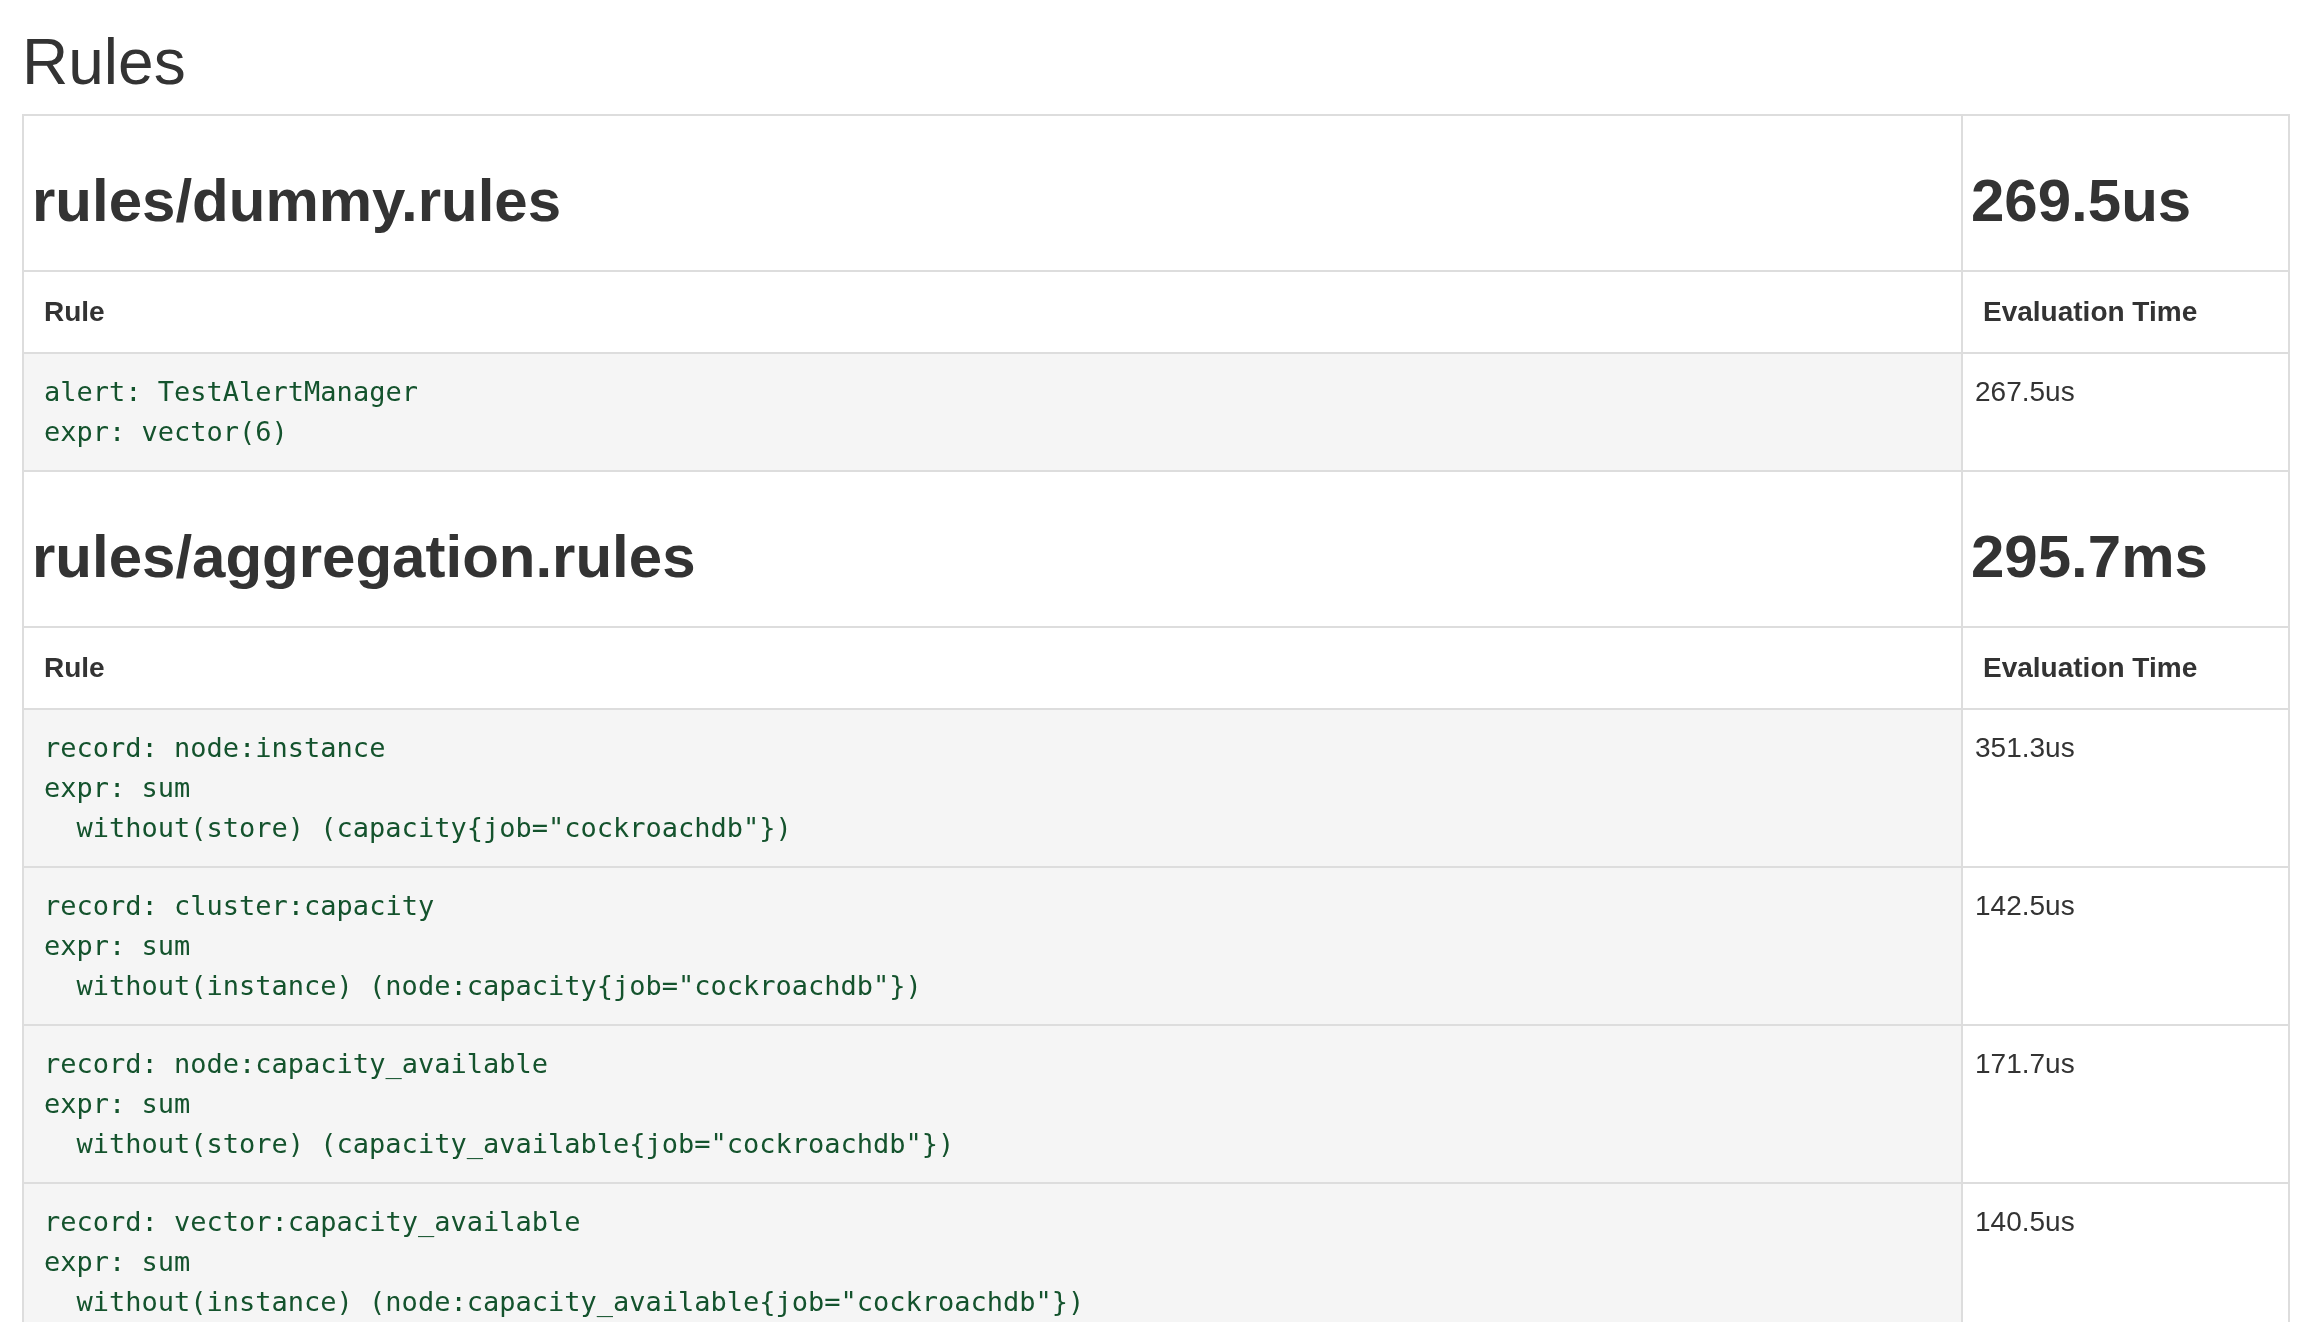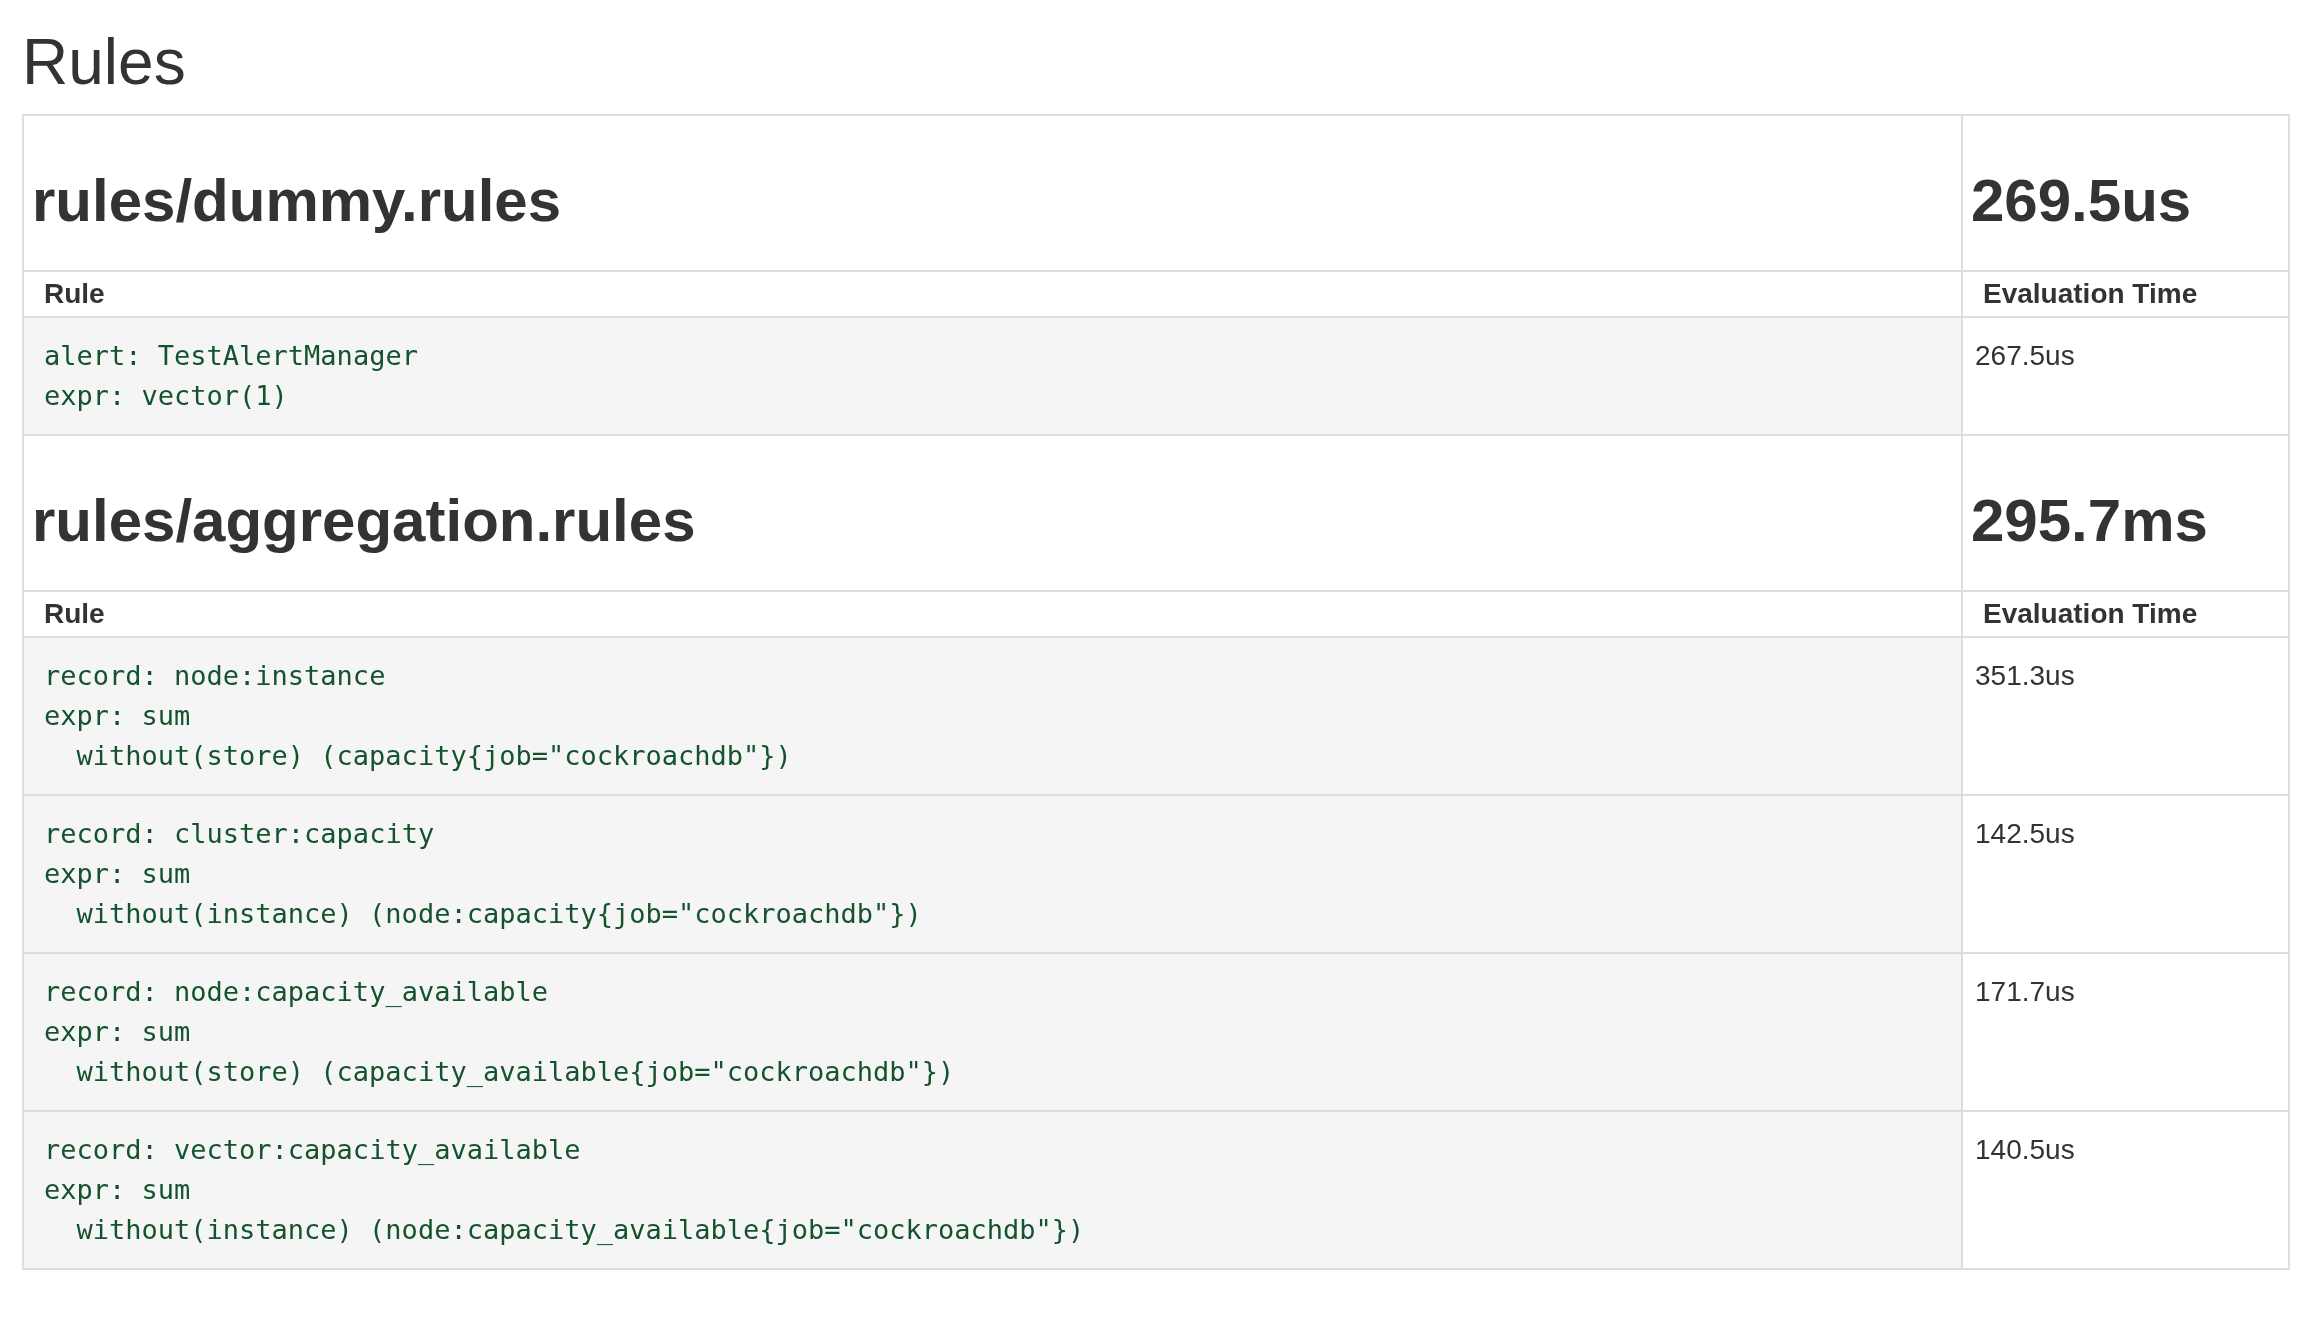--- a/index.html
+++ b/index.html
@@ -42,21 +42,21 @@
   td.group-cell h2 {
     font-size: 60px;
     line-height: 66px;
     font-weight: bold;
     margin: 36px 0 20px 0;
     color: #333333;
     white-space: nowrap;
     overflow: hidden;
   }
   th.col-header {
-    padding: 2px 20px;
+    padding: 20px 20px;
     font-size: 28px;
     line-height: 40px;
     font-weight: bold;
     background: #ffffff;
     color: #333333;
   }
   td.rule-cell {
     background: #f5f5f5;
     padding: 18px 20px;
   }
@@ -102,21 +102,21 @@
     </td>
   </tr>
 
   <tr>
     <th class="col-header">Rule</th>
     <th class="col-header">Evaluation Time</th>
   </tr>
 
   <tr>
     <td class="rule-cell"><code><span class="k">alert:</span> <a href="#">TestAlertManager</a>
-<span class="k">expr:</span> <a href="#">vector(1)</a></code></td>
+<span class="k">expr:</span> <a href="#">vector(6)</a></code></td>
     <td class="eval-cell">267.5us</td>
   </tr>
 
   <tr>
     <td class="group-cell">
       <h2>rules/aggregation.rules</h2>
     </td>
     <td class="group-cell">
       <h2>295.7ms</h2>
     </td>

